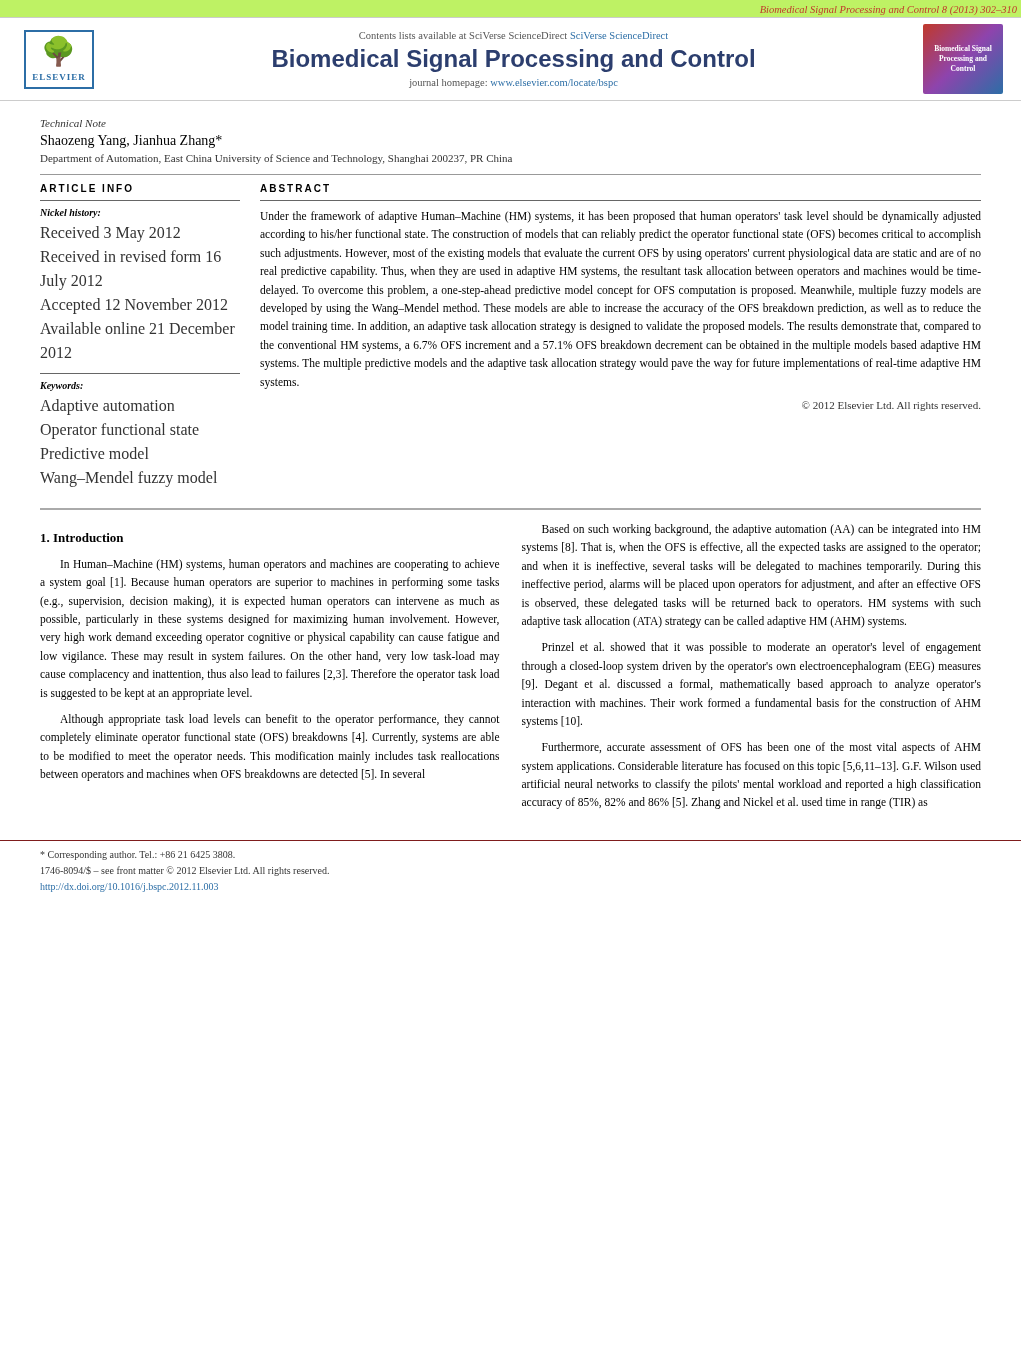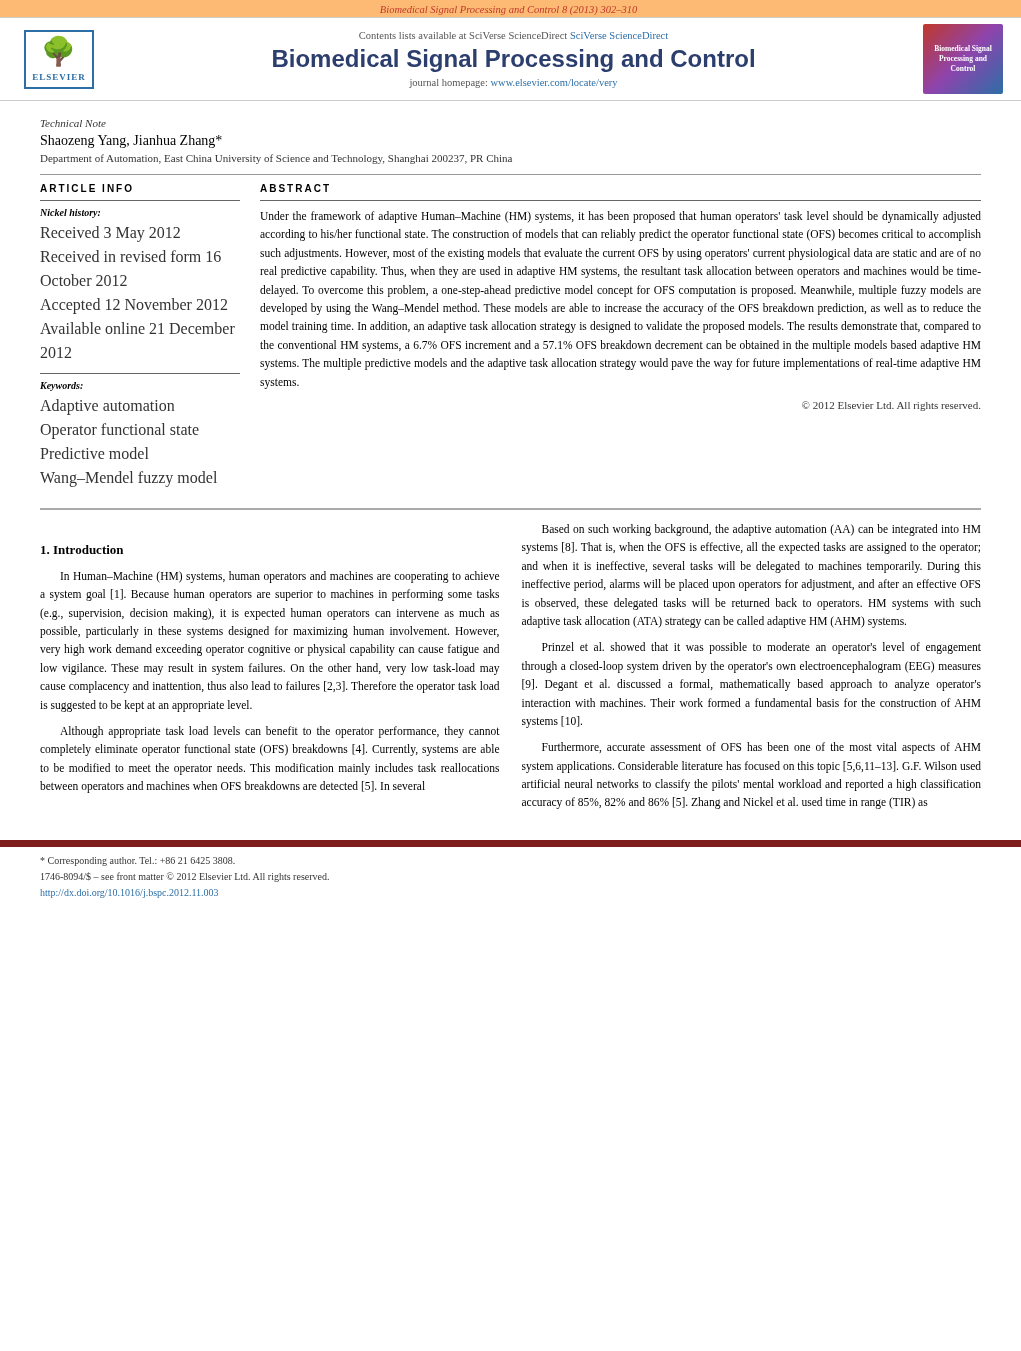--- a/index.html
+++ b/index.html
@@ -12,22 +12,22 @@
       color: #000;
     }
     .page {
       width: 1021px;
       min-height: 1351px;
       background: #fff;
       position: relative;
     }
     
     .journal-top-bar {
-      background: #fdba74;
-      text-align: center;
+      background: #bef264;
+      text-align: right;
       padding: 4px 4px 2px 0;
       font-size: 10.5px;
       color: #c0392b;
       font-style: italic;
     }
     .journal-header {
       display: flex;
       align-items: center;
       justify-content: space-between;
       padding: 6px 18px 6px 14px;
@@ -214,33 +214,33 @@
       flex: 1;
       font-size: 11.5px;
       line-height: 1.6;
       color: #000;
       text-align: justify;
     }
     .section-heading {
       font-size: 13px;
       font-weight: bold;
       margin-bottom: 6px;
-      margin-top: 20px;
+      margin-top: 8px;
     }
     .body-col p {
       margin-bottom: 8px;
       text-indent: 20px;
     }
     .body-col p.no-indent {
       text-indent: 0;
     }
     
     .page-footer {
       padding: 6px 40px;
-      border-top: 7px solid #7f1d1d;
+      border-top: 1px solid #7f1d1d;
       margin-top: 10px;
     }
     .footer-notes {
       font-size: 10px;
       color: #333;
       line-height: 1.6;
     }
     .footer-notes a, .footer-link {
       color: #2c6ea6;
       text-decoration: none;
@@ -269,21 +269,21 @@
     </div>
 
     <div class="header-center">
       <div class="sciverse-line">
         <span>Contents lists available at SciVerse ScienceDirect</span>
         <a href="#">SciVerse ScienceDirect</a>
       </div>
       <div class="journal-title-main">Biomedical Signal Processing and Control</div>
       <div class="journal-homepage">
         <span>journal homepage:</span>
-        <a href="#">www.elsevier.com/locate/very</a>
+        <a href="#">www.elsevier.com/locate/bspc</a>
       </div>
     </div>
 
     <div class="journal-logo-right">
       <div class="journal-logo-right-text">Biomedical
 Signal Processing
 and Control</div>
     </div>
   </div>
 
@@ -299,21 +299,21 @@
 
     <div class="two-col">
 
       <div class="article-info">
         <div class="article-info-title">ARTICLE INFO</div>
         <hr class="article-info-divider">
 
         <div class="article-info-section-title">Nickel history:</div>
         <div class="article-info-text">
           <span>Received 3 May 2012</span><br>
-          <span>Received in revised form 16 October 2012</span><br>
+          <span>Received in revised form 16 July 2012</span><br>
           <span>Accepted 12 November 2012</span><br>
           <span>Available online 21 December 2012</span>
         </div>
 
         <hr class="article-info-divider">
 
         <div class="article-info-section-title">Keywords:</div>
         <div class="article-info-text">
           <span>Adaptive automation</span><br>
           <span>Operator functional state</span><br>

